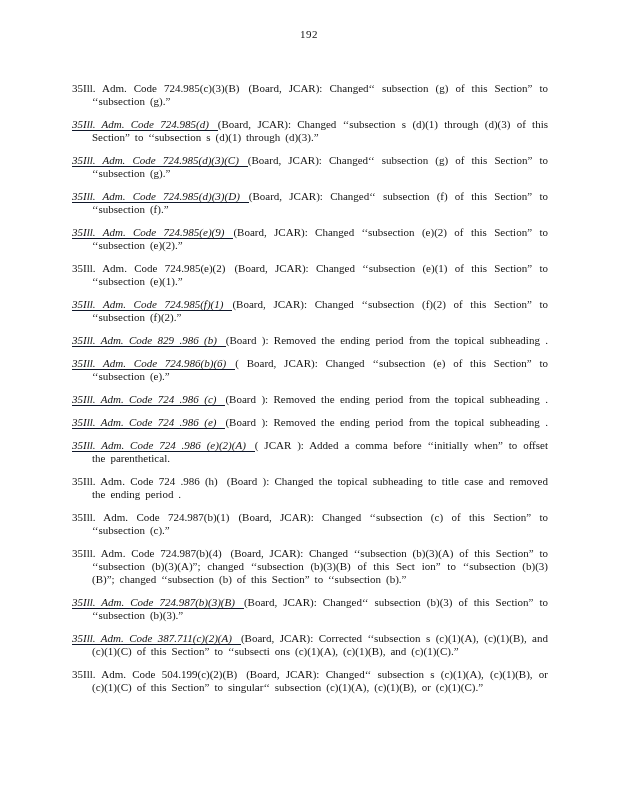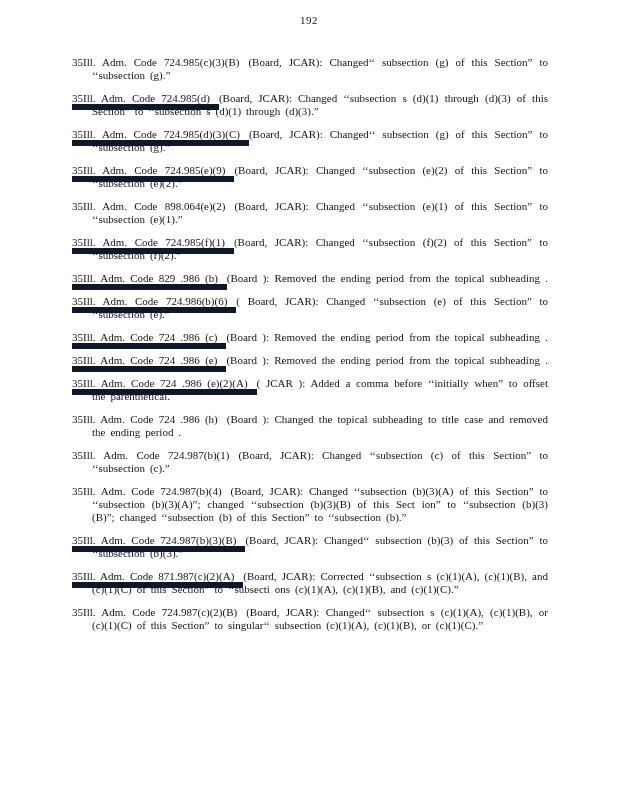--- a/index.html
+++ b/index.html
@@ -8,64 +8,66 @@
     width: 618px;
     height: 800px;
     background: #ffffff;
     overflow: hidden;
     font-family: "Liberation Serif", "DejaVu Serif", serif;
     color: #141414;
     margin: 0 auto;
   }
   .page-number {
     text-align: center;
-    padding-top: 14px;
+    padding-top: 28px;
     font-size: 11px;
     line-height: 13px;
-    margin-bottom: 29px;
+    margin-bottom: 41px;
     letter-spacing: 0.5px;
   }
   .content {
     padding: 0 70px 0 72px;
   }
   .entry {
     font-size: 11px;
     line-height: 13px;
     text-align: justify;
     word-spacing: 2.2px;
     padding-left: 20px;
     text-indent: -20px;
     margin-bottom: 10px;
   }
   .cite {
     padding-right: 9px;
   }
   .cite.underlined {
-    border-bottom: 6px solid #0f172a;
+    border-bottom: 1px solid #0f172a;
+    font-style: italic;
   }
   .entry.full-line {
     text-align-last: justify;
   }
 </style>
 </head>
 <body>
 
 <div class="page">
   <div class="page-number">192</div>
   <div class="content">
   <p class="entry"><span class="cite">35Ill. Adm. Code 724.985(c)(3)(B)</span><span class="rest">(Board, JCAR): Changed‘‘ subsection (g) of this Section” to ‘‘subsection (g).”</span></p>
 
   <p class="entry"><span class="cite underlined">35Ill. Adm. Code 724.985(d)</span><span class="rest">(Board, JCAR): Changed ‘‘subsection s (d)(1) through (d)(3) of this Section” to ‘‘subsection s (d)(1) through (d)(3).”</span></p>
 
   <p class="entry"><span class="cite underlined">35Ill. Adm. Code 724.985(d)(3)(C)</span><span class="rest">(Board, JCAR): Changed‘‘ subsection (g) of this Section” to ‘‘subsection (g).”</span></p>
 
+  <p class="entry"><span class="cite underlined">35Ill. Adm. Code 724.985(d)(3)(D)</span><span class="rest">(Board, JCAR): Changed‘‘ subsection (f) of this Section” to ‘‘subsection (f).”</span></p>
 
   <p class="entry"><span class="cite underlined">35Ill. Adm. Code 724.985(e)(9)</span><span class="rest">(Board, JCAR): Changed ‘‘subsection (e)(2) of this Section” to ‘‘subsection (e)(2).”</span></p>
 
-  <p class="entry"><span class="cite">35Ill. Adm. Code 898.064(e)(2)</span><span class="rest">(Board, JCAR): Changed ‘‘subsection (e)(1) of this Section” to ‘‘subsection (e)(1).”</span></p>
+  <p class="entry"><span class="cite">35Ill. Adm. Code 724.985(e)(2)</span><span class="rest">(Board, JCAR): Changed ‘‘subsection (e)(1) of this Section” to ‘‘subsection (e)(1).”</span></p>
 
 
   <p class="entry"><span class="cite underlined">35Ill. Adm. Code 724.985(f)(1)</span><span class="rest">(Board, JCAR): Changed ‘‘subsection (f)(2) of this Section” to ‘‘subsection (f)(2).”</span></p>
 
   <p class="entry full-line"><span class="cite underlined">35Ill. Adm. Code 829 .986 (b)</span><span class="rest">(Board ): Removed the ending period from the topical subheading .</span></p>
 
   <p class="entry"><span class="cite underlined">35Ill. Adm. Code 724.986(b)(6)</span><span class="rest">( Board, JCAR): Changed ‘‘subsection (e) of this Section” to ‘‘subsection (e).”</span></p>
 
   <p class="entry full-line"><span class="cite underlined">35Ill. Adm. Code 724 .986 (c)</span><span class="rest">(Board ): Removed the ending period from the topical subheading .</span></p>
 
@@ -75,17 +77,17 @@
 
   <p class="entry"><span class="cite">35Ill. Adm. Code 724 .986 (h)</span><span class="rest">(Board ): Changed the topical subheading to title case and removed the ending period .</span></p>
 
   <p class="entry"><span class="cite">35Ill. Adm. Code 724.987(b)(1)</span><span class="rest">(Board, JCAR): Changed ‘‘subsection (c) of this Section” to ‘‘subsection (c).”</span></p>
 
   <p class="entry"><span class="cite">35Ill. Adm. Code 724.987(b)(4)</span><span class="rest">(Board, JCAR): Changed ‘‘subsection (b)(3)(A) of this Section” to ‘‘subsection (b)(3)(A)”; changed ‘‘subsection (b)(3)(B) of this Sect ion” to ‘‘subsection (b)(3)(B)”; changed ‘‘subsection (b) of this Section” to ‘‘subsection (b).”</span></p>
 
   <p class="entry"><span class="cite underlined">35Ill. Adm. Code 724.987(b)(3)(B)</span><span class="rest">(Board, JCAR): Changed‘‘ subsection (b)(3) of this Section” to ‘‘subsection (b)(3).”</span></p>
 
 
-  <p class="entry"><span class="cite underlined">35Ill. Adm. Code 871.987(c)(2)(A)</span><span class="rest">(Board, JCAR): Corrected ‘‘subsection s (c)(1)(A), (c)(1)(B), and (c)(1)(C) of this Section” to ‘‘subsecti ons (c)(1)(A), (c)(1)(B), and (c)(1)(C).”</span></p>
+  <p class="entry"><span class="cite underlined">35Ill. Adm. Code 387.711(c)(2)(A)</span><span class="rest">(Board, JCAR): Corrected ‘‘subsection s (c)(1)(A), (c)(1)(B), and (c)(1)(C) of this Section” to ‘‘subsecti ons (c)(1)(A), (c)(1)(B), and (c)(1)(C).”</span></p>
 
-  <p class="entry"><span class="cite">35Ill. Adm. Code 724.987(c)(2)(B)</span><span class="rest">(Board, JCAR): Changed‘‘ subsection s (c)(1)(A), (c)(1)(B), or (c)(1)(C) of this Section” to singular‘‘ subsection (c)(1)(A), (c)(1)(B), or (c)(1)(C).”</span></p>
+  <p class="entry"><span class="cite">35Ill. Adm. Code 504.199(c)(2)(B)</span><span class="rest">(Board, JCAR): Changed‘‘ subsection s (c)(1)(A), (c)(1)(B), or (c)(1)(C) of this Section” to singular‘‘ subsection (c)(1)(A), (c)(1)(B), or (c)(1)(C).”</span></p>
 </div>
 </div>
 
 </body></html>

